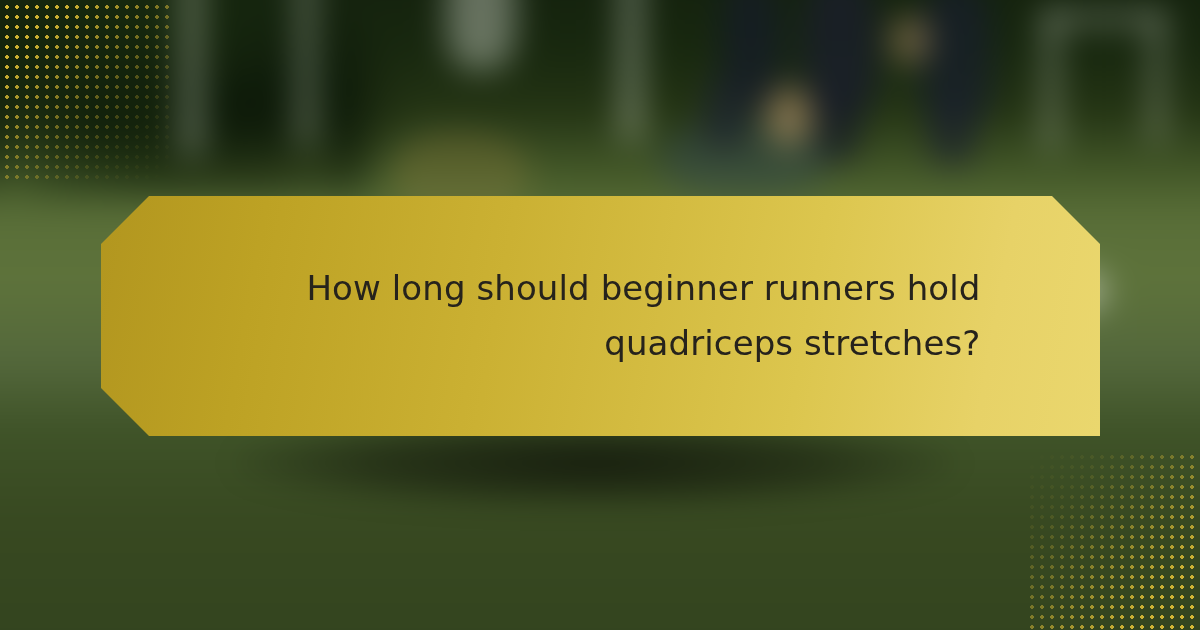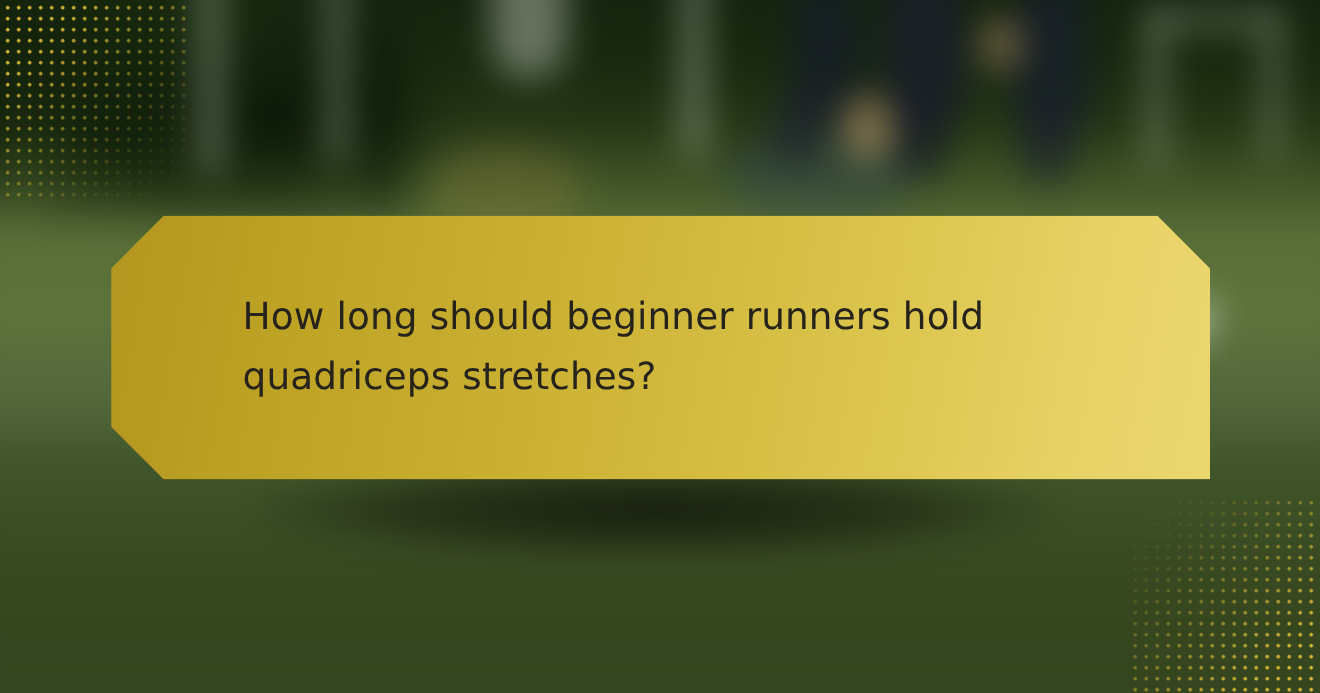--- a/index.html
+++ b/index.html
@@ -115,21 +115,21 @@
       100% 48px,
       100% calc(100% - 0px),
       calc(100% - 0px) 100%,
       48px 100%,
       0 calc(100% - 48px),
       0 48px);
     display:flex;
     align-items:center;
     justify-content:center;
   }
-  .card-inner { width:760px; text-align:left; }
+  .card-inner { width:760px; text-align:right; }
   .card-title {
     font-size:34px;
     line-height:55px;
     font-weight:400;
     color:#26231c;
     letter-spacing:0.1px;
   }
 </style>
 </head>
 <body>

